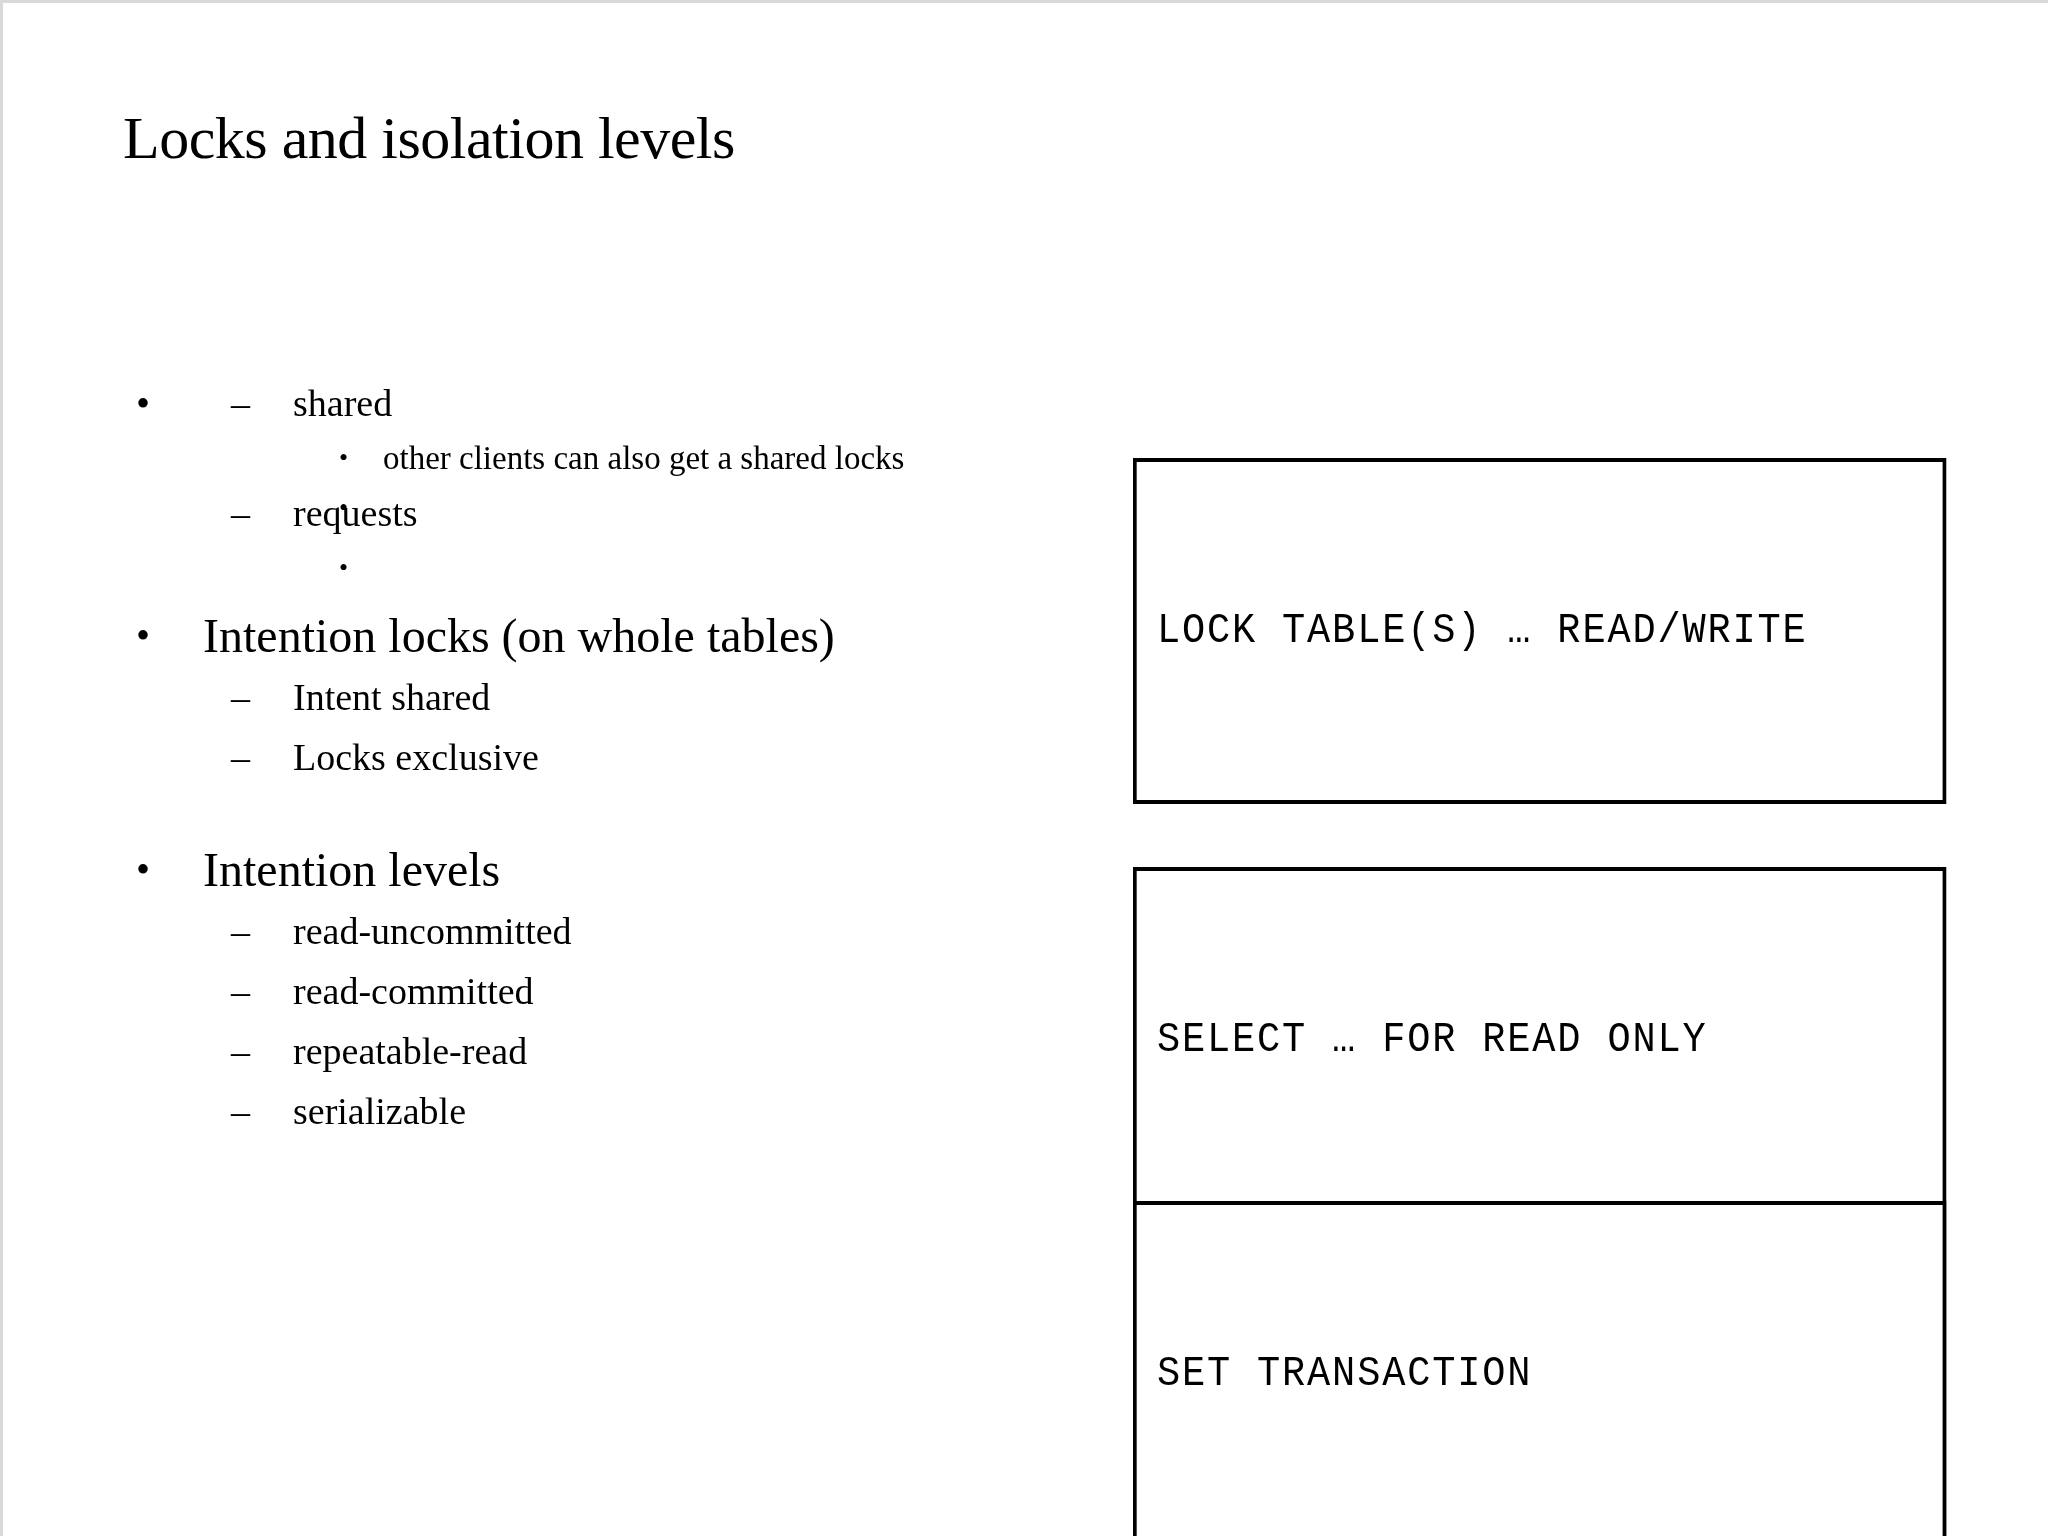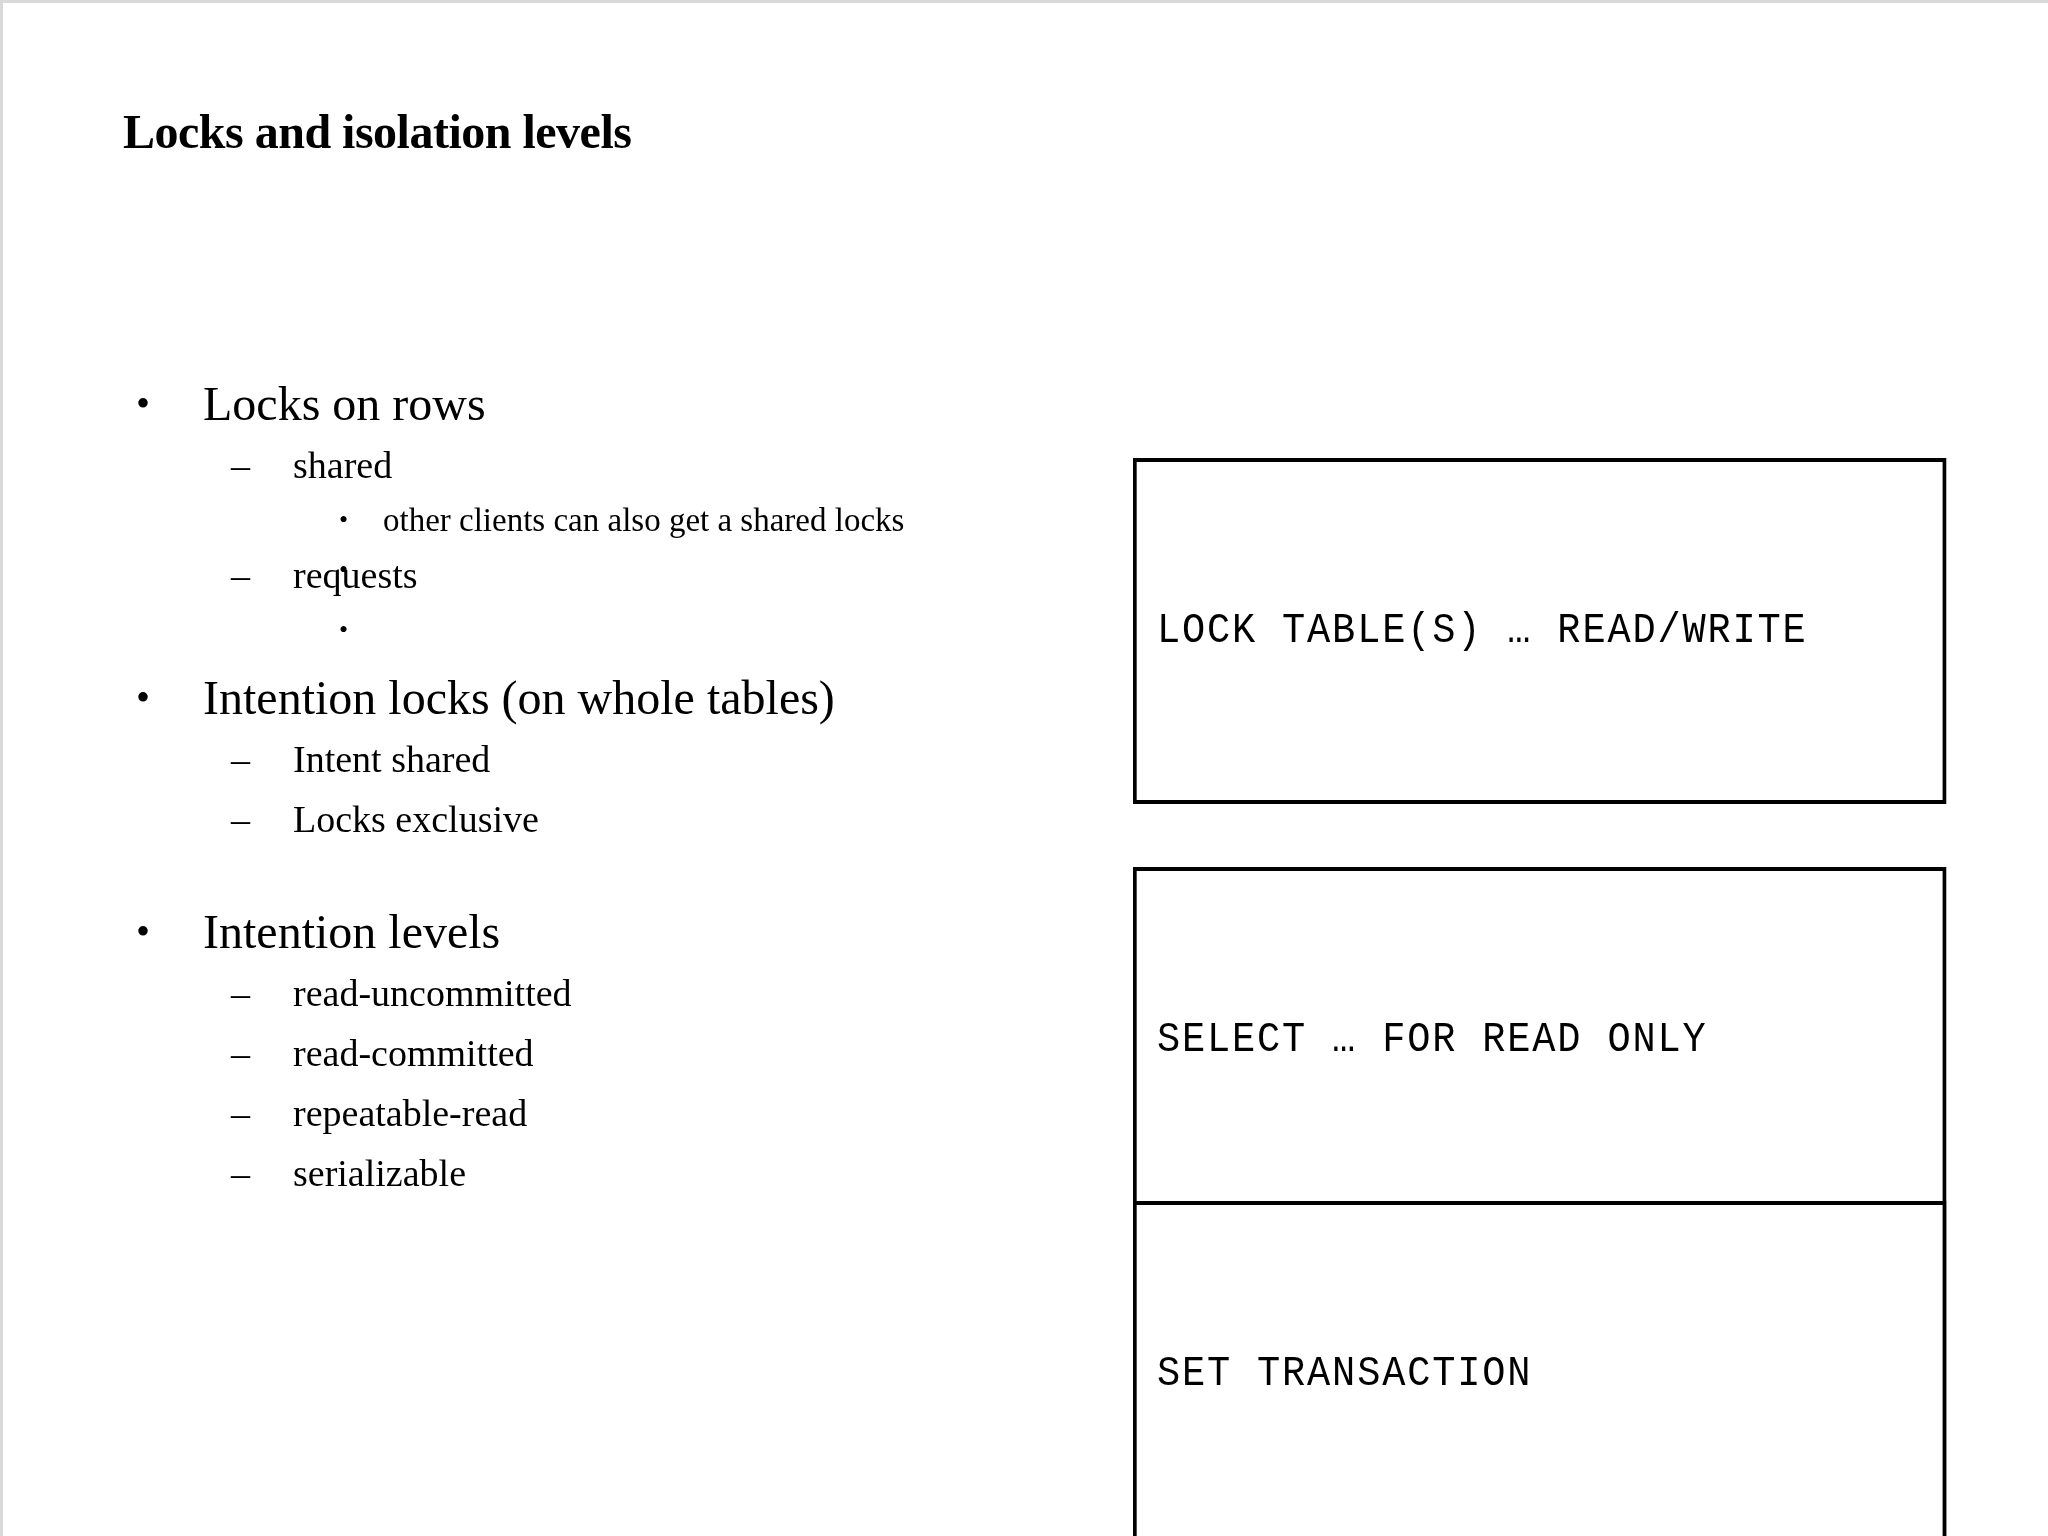--- a/index.html
+++ b/index.html
@@ -17,23 +17,23 @@
     border-top:3px solid #d9d9d9;
     border-left:3px solid #d9d9d9;
     box-sizing:border-box;
   }
 
   
   #title{
     position:absolute;
     left:120px;
     top:104px;
-    font-size:48px;
+    font-size:60px;
     line-height:1.05;
-    font-weight:bold;
+    font-weight:normal;
     font-family:"Liberation Serif", serif;
     letter-spacing:-0.5px;
     white-space:nowrap;
   }
 
   
   #body{
     position:absolute;
     left:0;
     top:370px;
@@ -115,21 +115,20 @@
 
 <div id="slide">
 
   <div id="title">Locks and isolation levels</div>
 
   <div id="body">
 
     <div class="grp">
       <div class="l1">
         <span class="bul">•</span>
-        <span>Locks on rows</span>
       </div>
 
       <div class="l2">
         <span class="dash">–</span>
         <span>shared</span>
       </div>
 
       <div class="l3">
         <span class="bul">•</span>
         <span>other clients can also get a shared locks</span>

